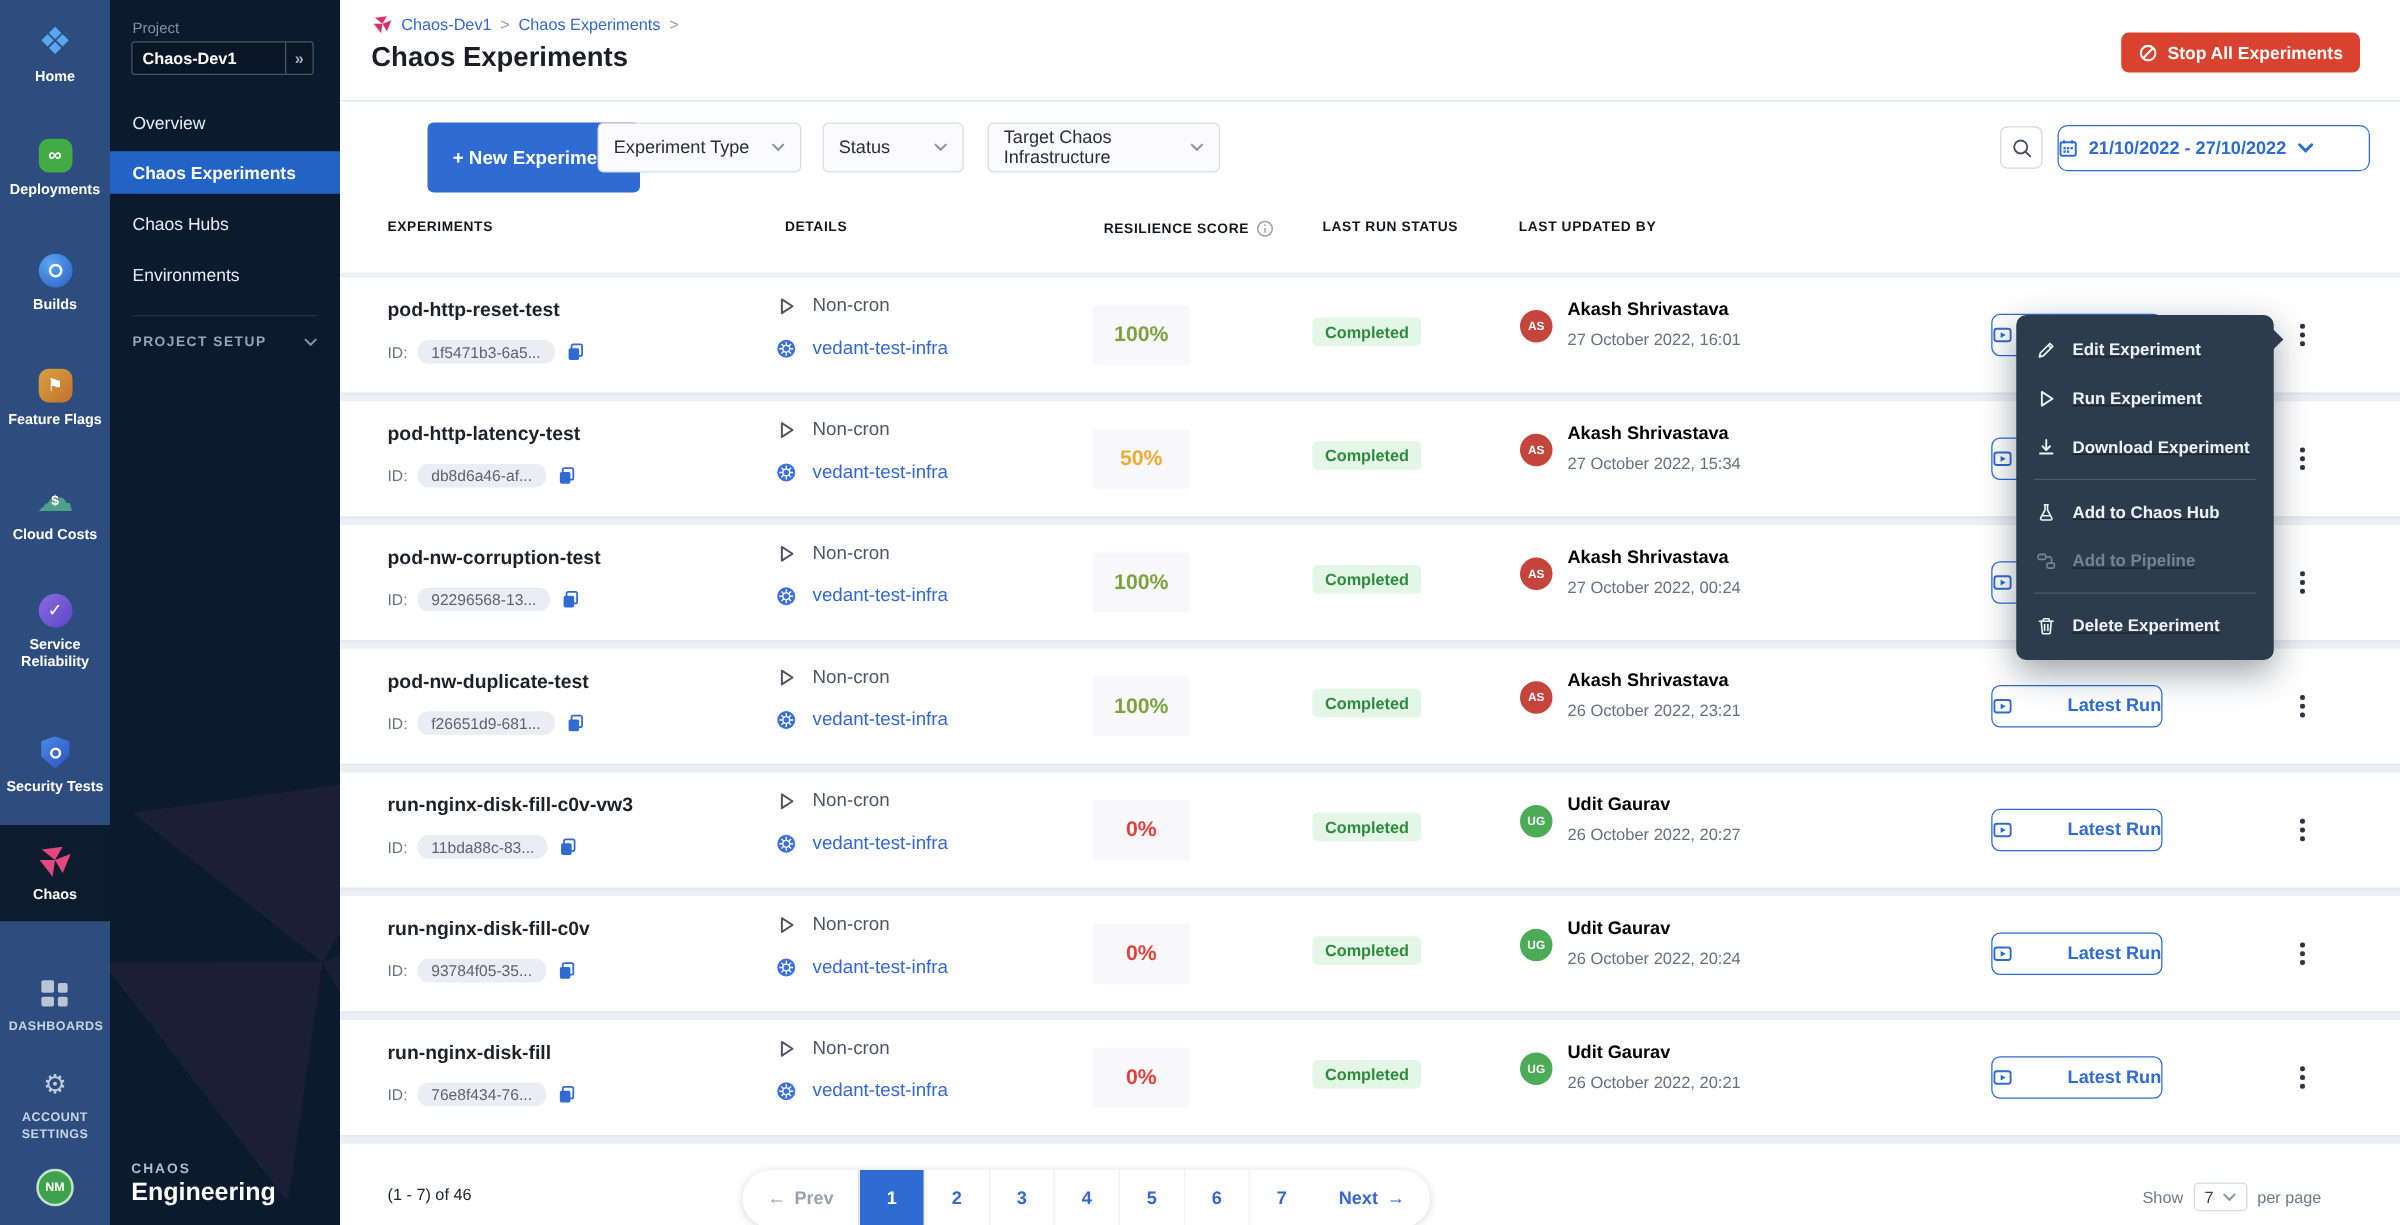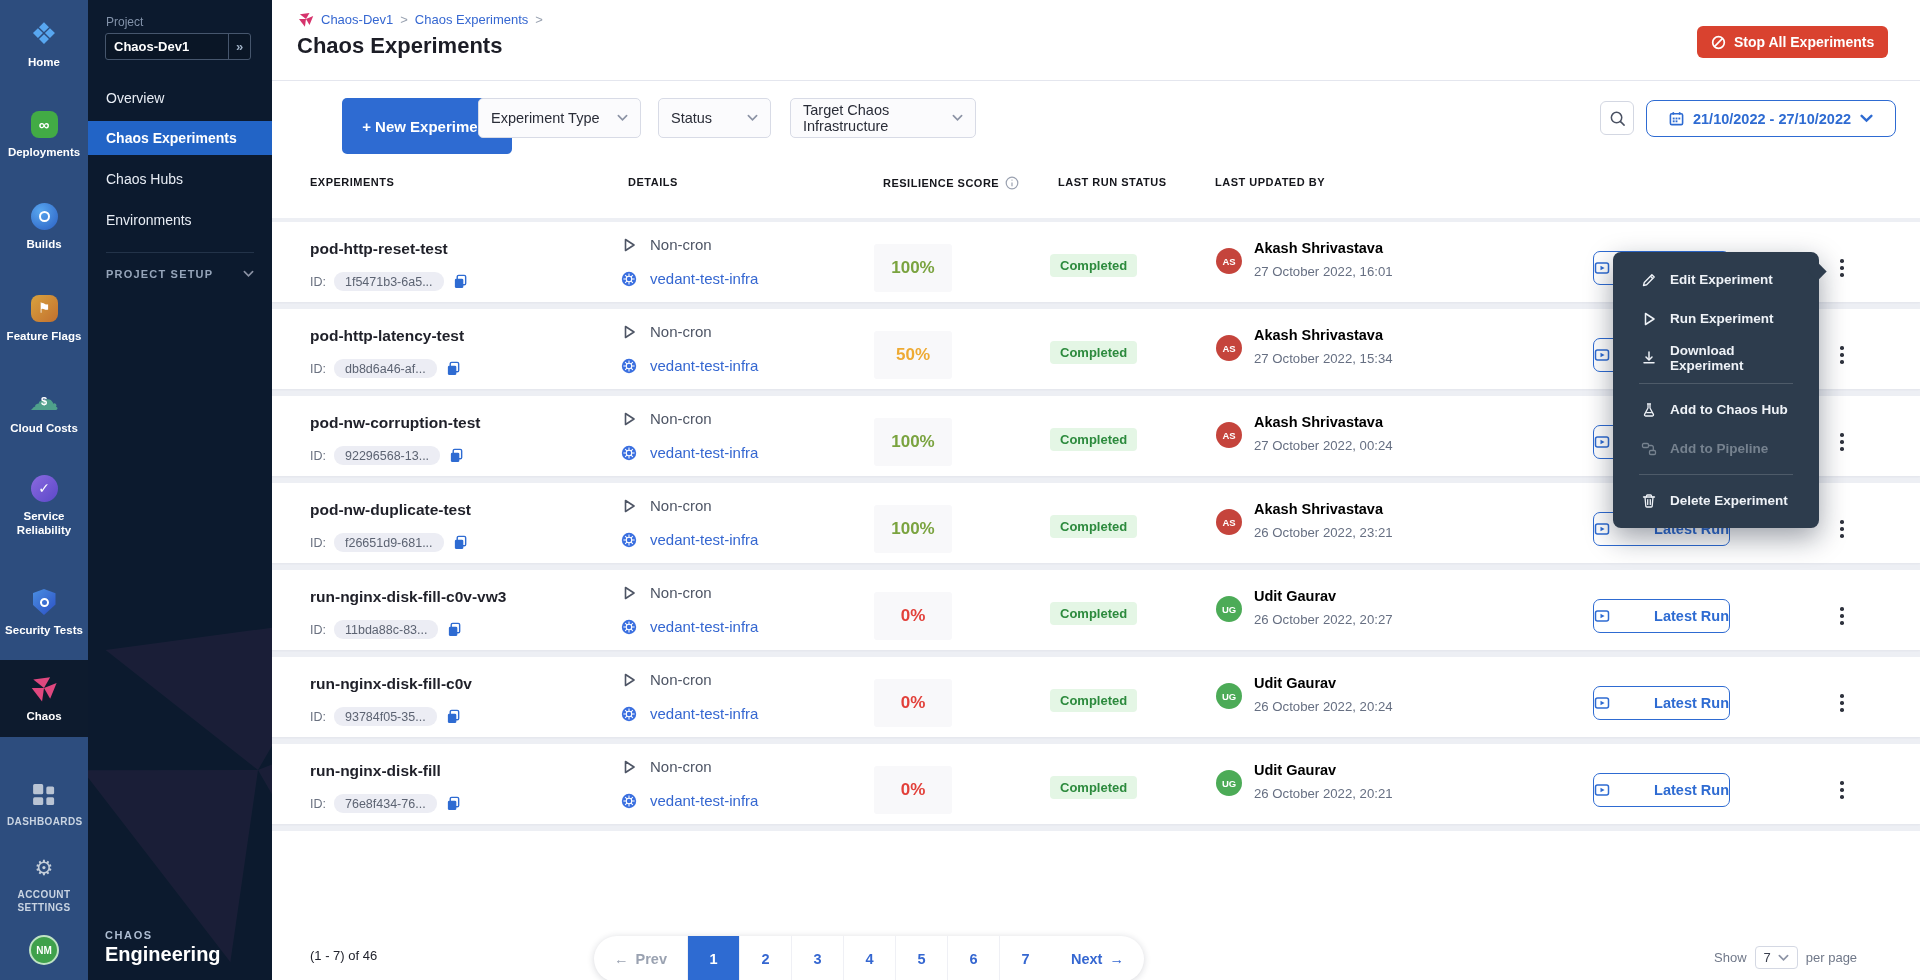--- a/index.html
+++ b/index.html
@@ -105,35 +105,35 @@
   .search-btn {
     position:absolute; left:1328px; top:101px; width:34px; height:34px;
     background:#fff; border:1px solid #d3d7e2; border-radius:6px;
     display:flex; align-items:center; justify-content:center; cursor:pointer;
   }
   .search-btn svg { width:17px; height:17px; }
   .date-btn {
     position:absolute; left:1374px; top:100px; width:250px; height:37px;
     background:#fff; border:1.5px solid var(--accent); border-radius:8px;
     color:var(--accent); font-weight:700; font-size:14.5px;
-    display:flex; align-items:center; justify-content:center; gap:9px; cursor:pointer;
+    display:flex; align-items:center; gap:9px; cursor:pointer;
     font-family:inherit;
   }
   .date-btn svg { width:15px; height:15px; }
   .date-btn .chev svg { width:13px; height:9px; }
 
   .thead { position:absolute; top:176px; left:0; width:100%; height:20px; }
   .thead .th {
     position:absolute; top:0; font-size:11px; font-weight:700; letter-spacing:.5px;
     color:#15161c; display:flex; align-items:center; gap:6px;
   }
   .thead .th svg { width:14px; height:14px; }
 
   .table-section { position:absolute; top:218px; left:0; width:100%; background:#edeff4; padding-top:4px; }
-  .trow { position:relative; height:80px; background:#fff; margin-bottom:7px; box-shadow:0 1px 2px rgba(30,40,70,.05); }
+  .trow { position:relative; height:92px; background:#fff; margin-bottom:7px; box-shadow:0 1px 2px rgba(30,40,70,.05); }
   .exp-name { position:absolute; left:38px; top:18px; font-size:15.5px; font-weight:700; color:#1f2029; cursor:pointer; }
   .id-line { position:absolute; left:38px; top:50px; display:flex; align-items:center; }
   .id-line .id-label { color:#6a7180; font-size:12.5px;text-align:right; }
   .id-pill { margin-left:8px; background:#ecedf4; border-radius:9px; padding:2.5px 11px; color:#5c6372; font-size:12.5px; }
   .copy-ic { margin-left:9px; cursor:pointer; } .copy-ic svg { width:15px; height:15px; }
   .det-line { position:absolute; left:349px; display:flex; align-items:center; gap:13px; }
   .det-line.l1 { top:14px; } .det-line.l2 { top:48px; }
   .det-line svg { width:16px; height:16px; }
   .det-type { color:#4e5565; font-size:15px; }
   .det-infra { color:var(--link); font-size:15px; cursor:pointer; }
@@ -160,22 +160,23 @@
     font-family:inherit;
   }
   .run-btn svg { width:16px; height:16px; }
   .kebab { position:absolute; left:1560px; top:30px; width:20px; height:32px; display:flex;
     flex-direction:column; align-items:center; justify-content:center; gap:3.5px; cursor:pointer; }
   .kebab i { width:3.5px; height:3.5px; border-radius:50%; background:#2f333e; }
 
   
   .ctx-menu {
     position:absolute; left:1341px; top:252px; width:206px; background:#2d3c4d;
-    border-radius:8px; box-shadow:0 10px 28px rgba(10,20,40,.40); padding:8px 12px;
+    border-radius:8px; box-shadow:0 10px 28px rgba(10,20,40,.40); padding:8px 0;
     z-index:60;
+    text-decoration:underline;
   }
   .menu-notch { position:absolute; right:-5px; top:13px; width:13px; height:13px; background:#2d3c4d; transform:rotate(45deg); }
   .menu-item {
     display:flex; align-items:center; gap:13px; height:39px; padding:0 16px;
     color:#eef2f7; font-size:13.5px; font-weight:600; cursor:pointer; position:relative;
   }
   .menu-item svg { width:16px; height:16px; }
   .menu-item.disabled { color:#76828f; cursor:default; }
   .menu-divider { height:1px; background:rgba(255,255,255,.16); margin:6px 14px; }
 

